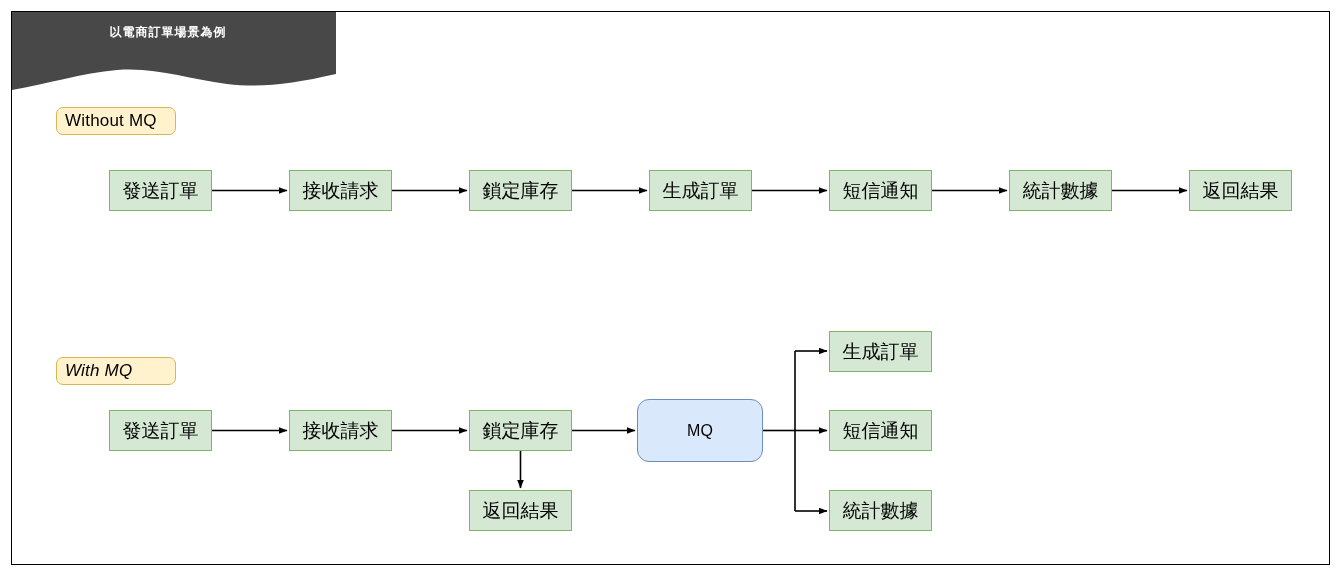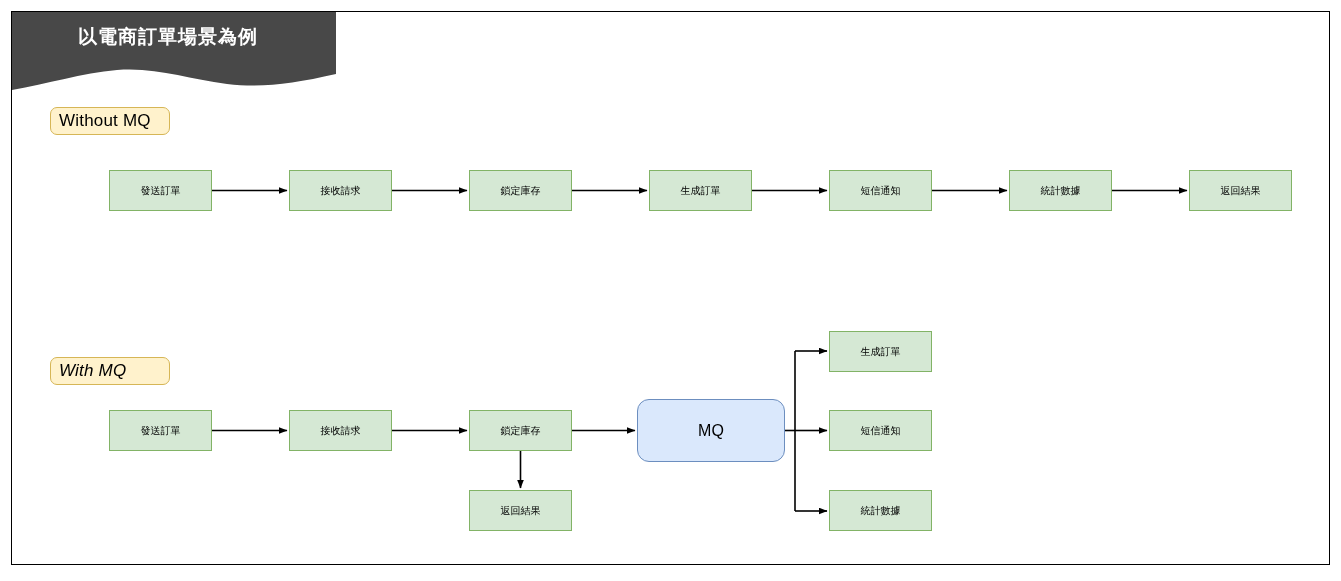--- a/index.html
+++ b/index.html
@@ -43,50 +43,51 @@
     height: 80px;
     overflow: visible;
   }
   .banner-title {
     position: absolute;
     left: 0;
     top: 12px;
     width: 312px;
     text-align: center;
     color: #ffffff;
-    font-size: 19px;
+    font-size: 12px;
     font-weight: bold;
     letter-spacing: 1px;
     z-index: 3;
     pointer-events: none;
   }
 
   
   .tag {
     position: absolute;
     background: #fff2cc;
     border: 1px solid #d6b656;
     border-radius: 7px;
     box-sizing: border-box;
     display: flex;
     align-items: center;
     padding-left: 8px;
     font-size: 17px;
     color: #000000;
     letter-spacing: 0.2px;
+    margin-left: 6px;
   }
 
   
   .node {
     position: absolute;
     box-sizing: border-box;
     display: flex;
     align-items: center;
     justify-content: center;
-    font-size: 10px;
+    font-size: 19px;
     color: #000000;
   }
   .node.green {
     background: #d5e8d4;
     border: 1px solid #82b366;
   }
   .node.blue {
     background: #dae8fc;
     border: 1px solid #6c8ebf;
     border-radius: 12px;
@@ -157,18 +158,18 @@
   <div class="node green" style="left:469px;top:170px;width:103px;height:41px;">鎖定庫存</div>
   <div class="node green" style="left:649px;top:170px;width:103px;height:41px;">生成訂單</div>
   <div class="node green" style="left:829px;top:170px;width:103px;height:41px;">短信通知</div>
   <div class="node green" style="left:1009px;top:170px;width:103px;height:41px;">統計數據</div>
   <div class="node green" style="left:1189px;top:170px;width:103px;height:41px;">返回結果</div>
 
   <div class="node green" style="left:109px;top:410px;width:103px;height:41px;">發送訂單</div>
   <div class="node green" style="left:289px;top:410px;width:103px;height:41px;">接收請求</div>
   <div class="node green" style="left:469px;top:410px;width:103px;height:41px;">鎖定庫存</div>
   <div class="node green" style="left:469px;top:490px;width:103px;height:41px;">返回結果</div>
-  <div class="node blue" style="left:637px;top:399px;width:148px;height:63px;">MQ</div>
+  <div class="node blue" style="left:637px;top:399px;width:126px;height:63px;">MQ</div>
   <div class="node green" style="left:829px;top:331px;width:103px;height:41px;">生成訂單</div>
   <div class="node green" style="left:829px;top:410px;width:103px;height:41px;">短信通知</div>
   <div class="node green" style="left:829px;top:490px;width:103px;height:41px;">統計數據</div>
 
 </div>
 
 </body></html>

